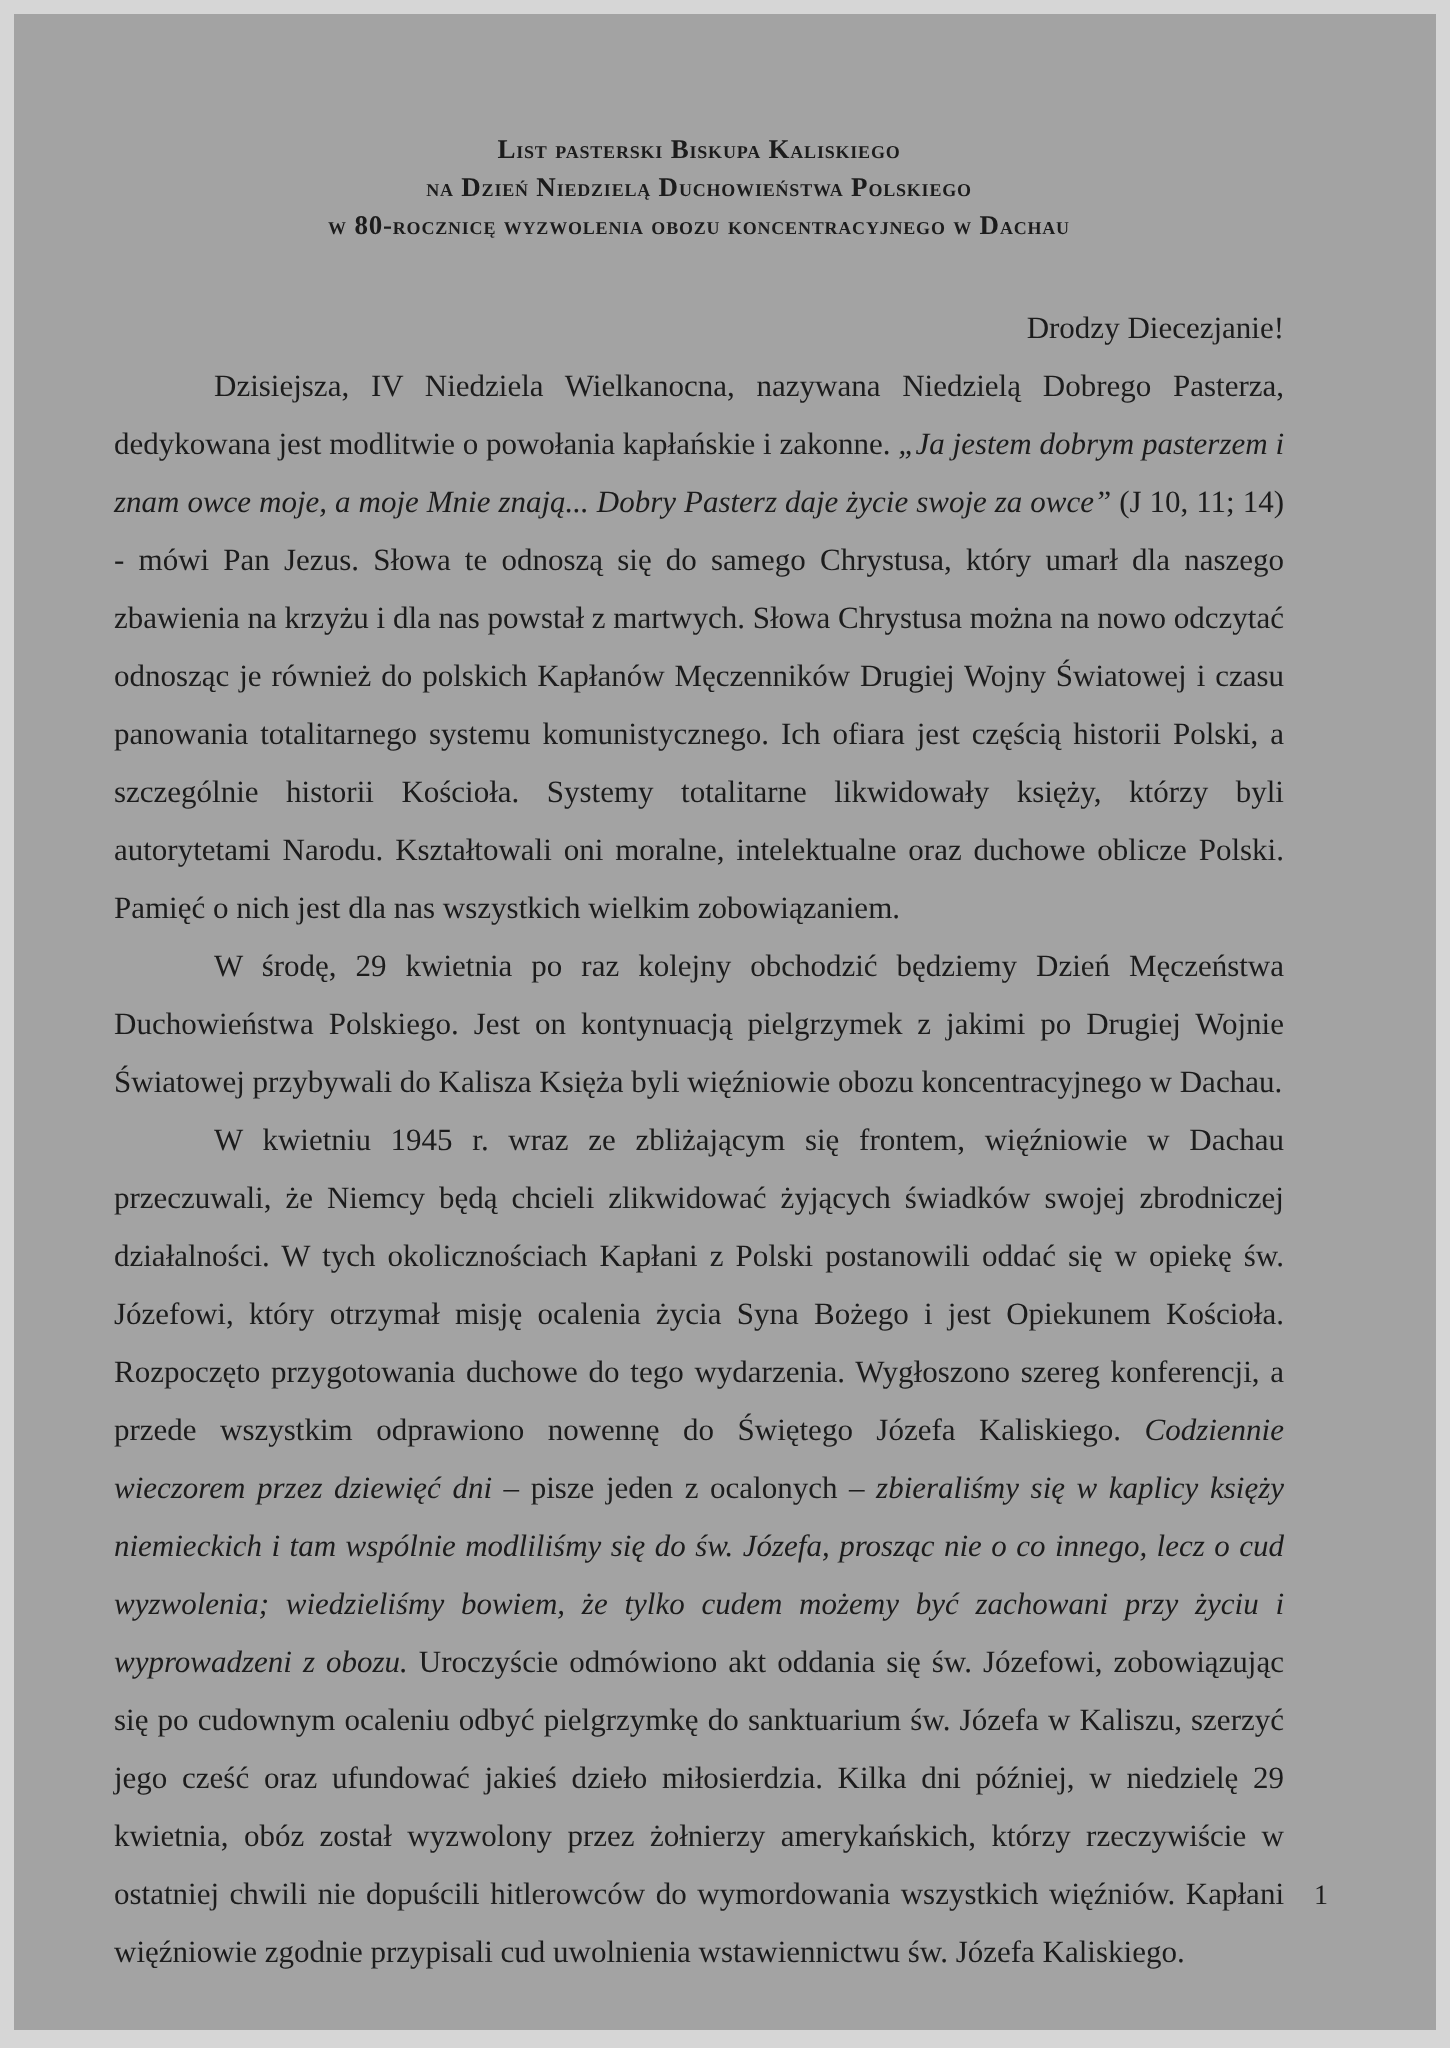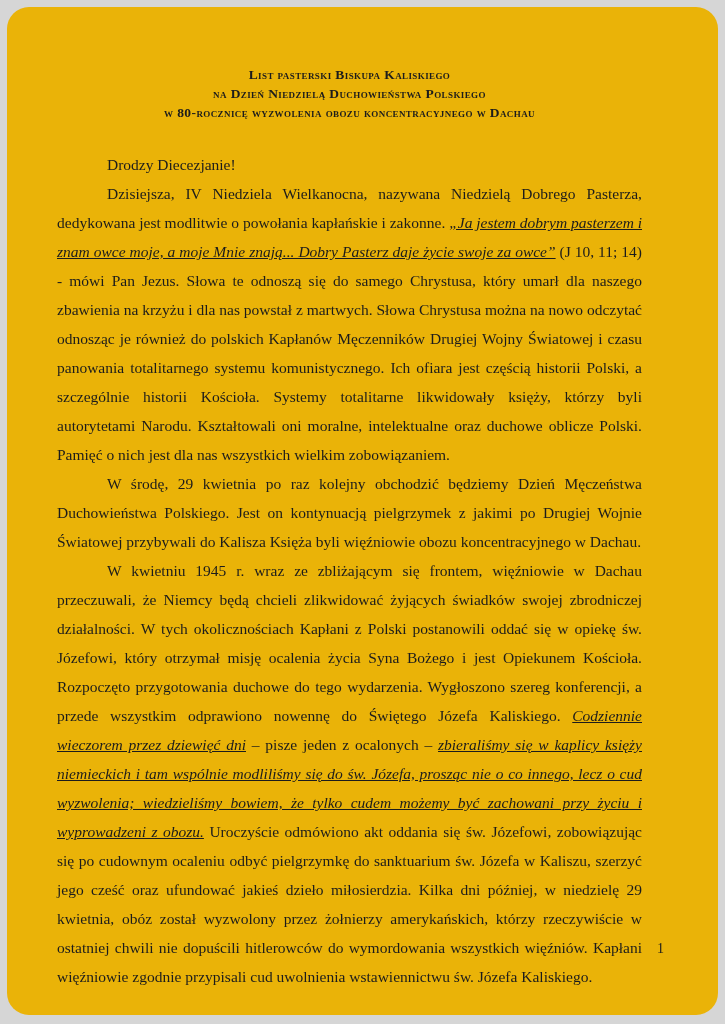--- a/index.html
+++ b/index.html
@@ -14,43 +14,42 @@
     height: 1024px;
     background: #d6d6d6;
     overflow: hidden;
   }
   .page {
     position: absolute;
     left: 7px;
     top: 7px;
     right: 7px;
     bottom: 9px;
-    background: #eab308;
+    background: #a3a3a3;
     padding: 58px 76px 0 50px;
     color: #1c1c1c;
     overflow: hidden;
-    border-radius: 22px;
   }
   .title-block {
     text-align: center;
     font-weight: bold;
     font-variant: small-caps;
     font-size: 13.5px;
     line-height: 19px;
     letter-spacing: 0.4px;
   }
   .body-text {
     margin-top: 28px;
     font-size: 15.5px;
     line-height: 29px;
     text-align: justify;
   }
   .para { text-indent: 50px; }
-  .para.salutation { text-align: left; }
-  .run.italic { font-style: italic; text-decoration: underline; }
+  .para.salutation { text-align: right; }
+  .run.italic { font-style: italic; }
   .page-number {
     position: absolute;
     right: 54px;
     bottom: 58px;
     font-size: 14px;
     color: #1c1c1c;
   }
 </style>
 </head>
 <body>

